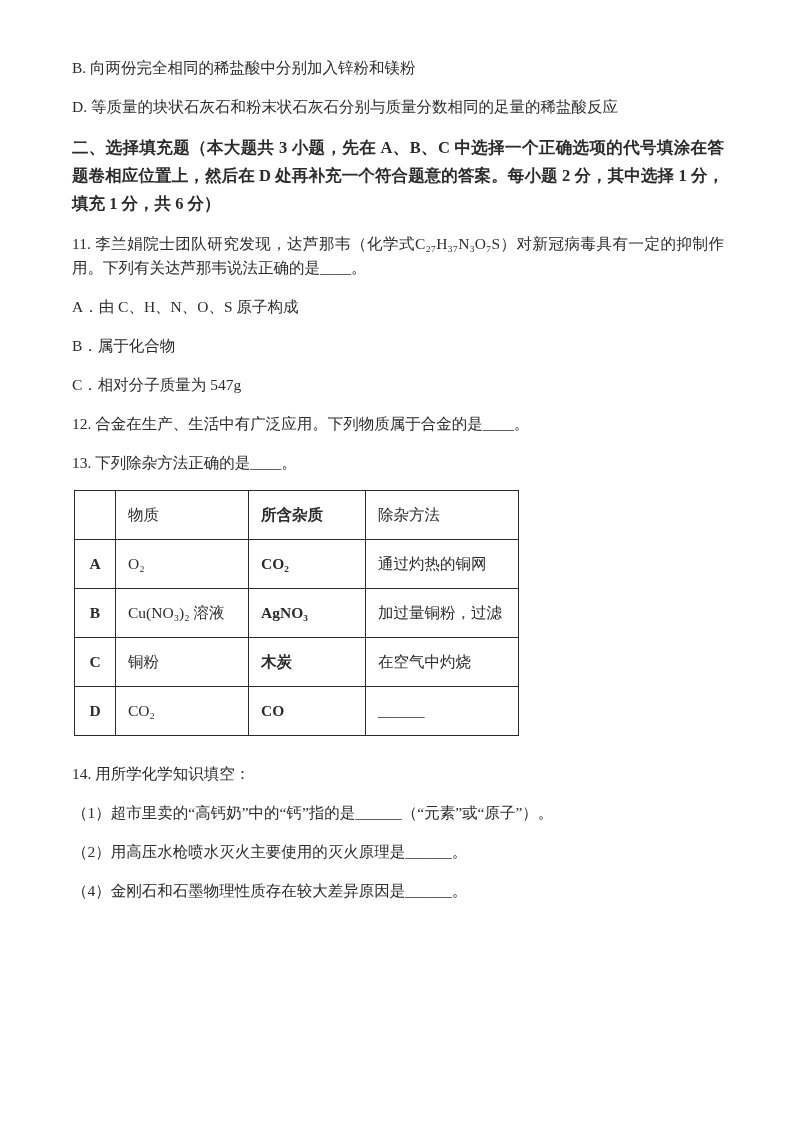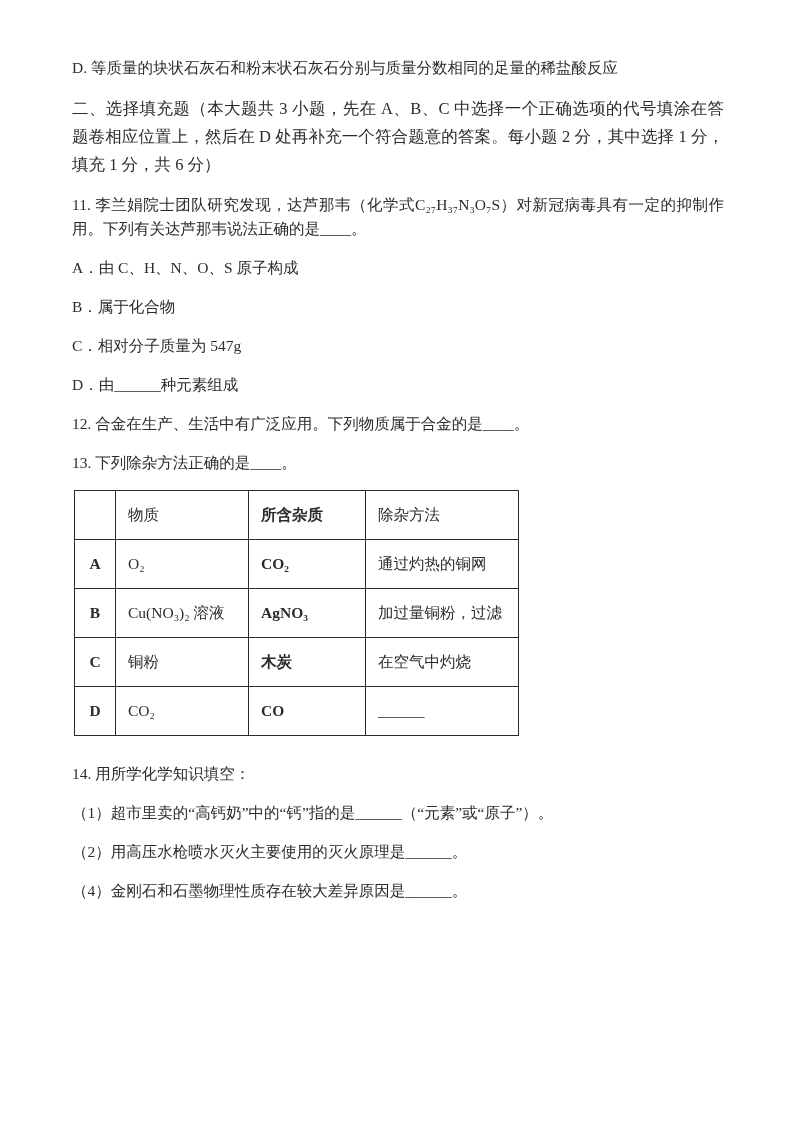--- a/index.html
+++ b/index.html
@@ -19,21 +19,21 @@
     font-size: 15.5px;
     color: #2b2b2b;
     line-height: 1.55;
   }
   .line {
     margin: 0 0 15px 0;
     text-align: justify;
   }
   .line:last-child { margin-bottom: 0; }
   .heading {
-    font-weight: normal;
+    font-weight: bold;
     font-size: 16.5px;
     margin: 4px 0 14px 0;
     text-align: justify;
     line-height: 1.7;
   }
   table.impurity-table {
     border-collapse: collapse;
     margin: 4px 0 26px 2px;
     padding-left: 16px;
   }
@@ -53,29 +53,29 @@
   }
   table.impurity-table td.c-substance { width: 108px; }
   table.impurity-table td.c-impurity  { width: 92px; font-weight: bold; }
   table.impurity-table td.c-method    { width: 128px; }
 </style>
 </head>
 <body>
 
 <div class="page">
 
+  <p class="line">B.  向两份完全相同的稀盐酸中分别加入锌粉和镁粉</p>
   <p class="line">D.  等质量的块状石灰石和粉末状石灰石分别与质量分数相同的足量的稀盐酸反应</p>
 
   <p class="heading">二、选择填充题（本大题共 3 小题，先在 A、B、C 中选择一个正确选项的代号填涂在答题卷相应位置上，然后在 D 处再补充一个符合题意的答案。每小题 2 分，其中选择 1 分，填充 1 分，共 6 分）</p>
 
   <p class="line">11. 李兰娟院士团队研究发现，达芦那韦（化学式C₂₇H₃₇N₃O₇S）对新冠病毒具有一定的抑制作用。下列有关达芦那韦说法正确的是____。</p>
   <p class="line">A．由 C、H、N、O、S 原子构成</p>
   <p class="line">B．属于化合物</p>
   <p class="line">C．相对分子质量为 547g</p>
-  <p class="line">D．由______种元素组成</p>
 
   <p class="line">12. 合金在生产、生活中有广泛应用。下列物质属于合金的是____。</p>
 
   <p class="line">13. 下列除杂方法正确的是____。</p>
 
   <table class="impurity-table">
     <tbody>
       <tr>
         <td class="rowlabel"></td>
         <td class="c-substance">物质</td>

